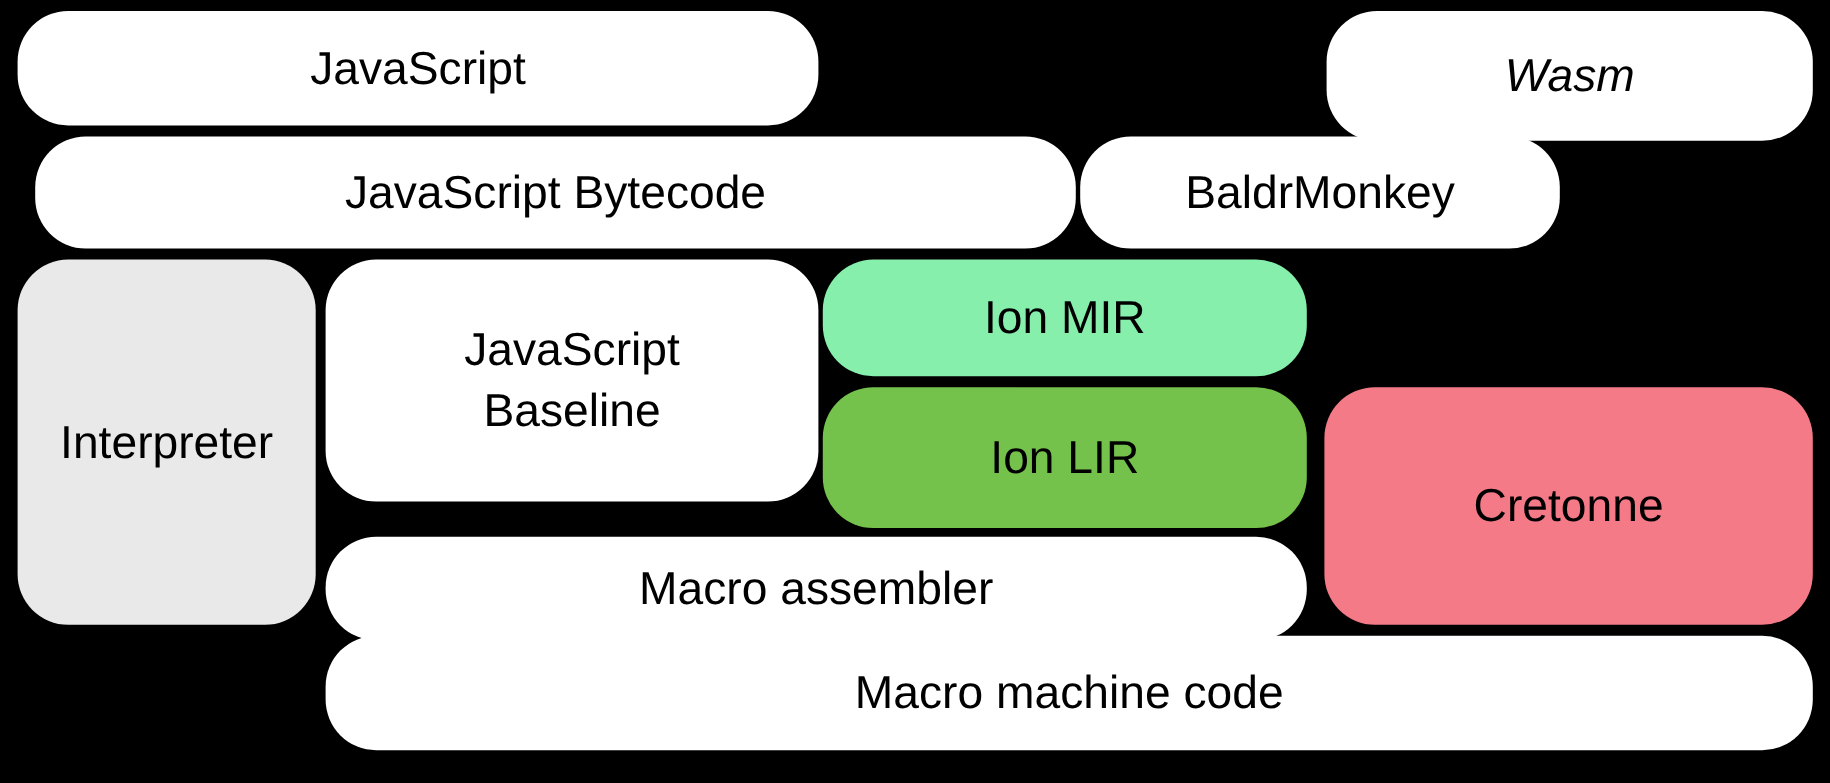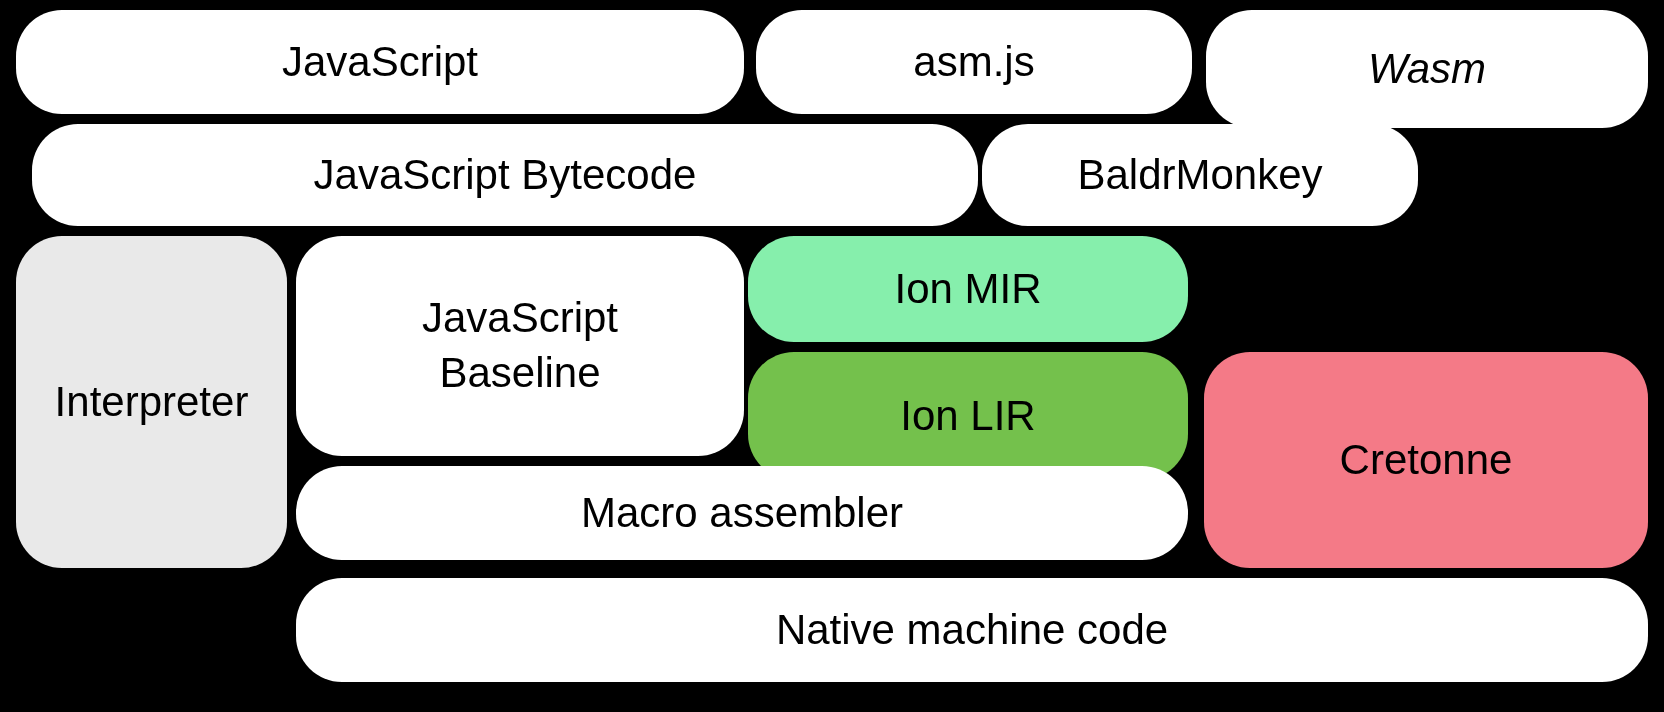--- a/index.html
+++ b/index.html
@@ -35,46 +35,45 @@
   
   .n-js-bytecode         { left: 32px;   top: 124px; width: 946px;  height: 102px; }
   .n-baldrmonkey         { left: 982px;  top: 124px; width: 436px;  height: 102px; }
   
   .n-interpreter         { left: 16px;   top: 236px; width: 271px;  height: 332px; }
   .n-js-baseline         { left: 296px;  top: 236px; width: 448px;  height: 220px; }
   .n-ion-mir             { left: 748px;  top: 236px; width: 440px;  height: 106px; }
   .n-ion-lir             { left: 748px;  top: 352px; width: 440px;  height: 128px; }
   .n-cretonne            { left: 1204px; top: 352px; width: 444px;  height: 216px; }
   
-  .n-macro-assembler     { left: 296px;  top: 466px; width: 892px;  height: 94px; text-align: right; }
+  .n-macro-assembler     { left: 296px;  top: 488px; width: 892px;  height: 94px; text-align: right; }
   .n-native-machine-code { left: 296px;  top: 578px; width: 1352px; height: 104px; }
 </style>
 </head>
 <body>
 
 <div class="stage">
 
   <div class="node n-javascript" style="background: rgb(255, 255, 255);">JavaScript</div>
 
-  <div class="node n-asmjs" style="background: rgb(255, 255, 255);">asm.js</div>
 
   <div class="node n-wasm" style="background: rgb(255, 255, 255);">Wasm</div>
 
   <div class="node n-js-bytecode" style="background: rgb(255, 255, 255);">JavaScript Bytecode</div>
 
   <div class="node n-baldrmonkey" style="background: rgb(255, 255, 255);">BaldrMonkey</div>
 
   <div class="node n-interpreter" style="background: rgb(233, 233, 233);">Interpreter</div>
 
   <div class="node n-js-baseline" style="background: rgb(255, 255, 255);">JavaScript
 Baseline</div>
 
   <div class="node n-ion-mir" style="background: #86efac;">Ion MIR</div>
 
   <div class="node n-ion-lir" style="background: rgb(116, 193, 76);">Ion LIR</div>
 
   <div class="node n-cretonne" style="background: rgb(244, 122, 135);">Cretonne</div>
 
   <div class="node n-macro-assembler" style="background: rgb(255, 255, 255);">Macro assembler</div>
 
-  <div class="node n-native-machine-code" style="background: rgb(255, 255, 255);">Native machine code</div>
+  <div class="node n-native-machine-code" style="background: rgb(255, 255, 255);">Macro machine code</div>
 
 </div>
 
 </body></html>

